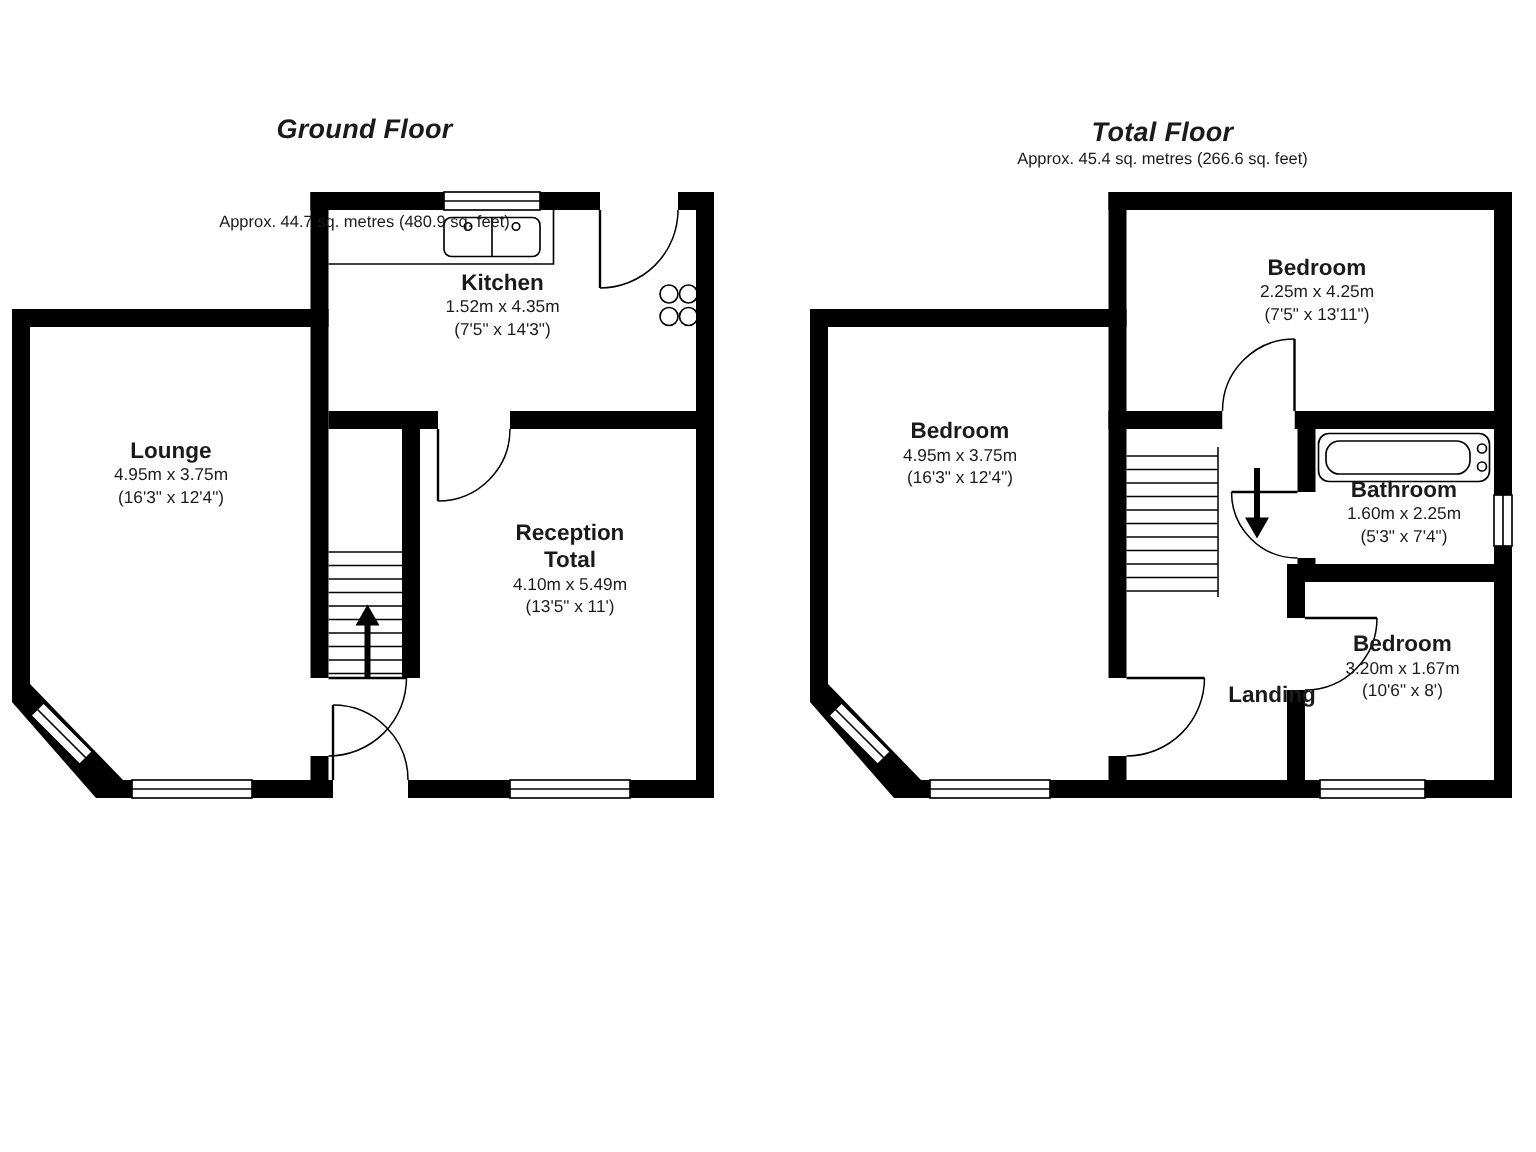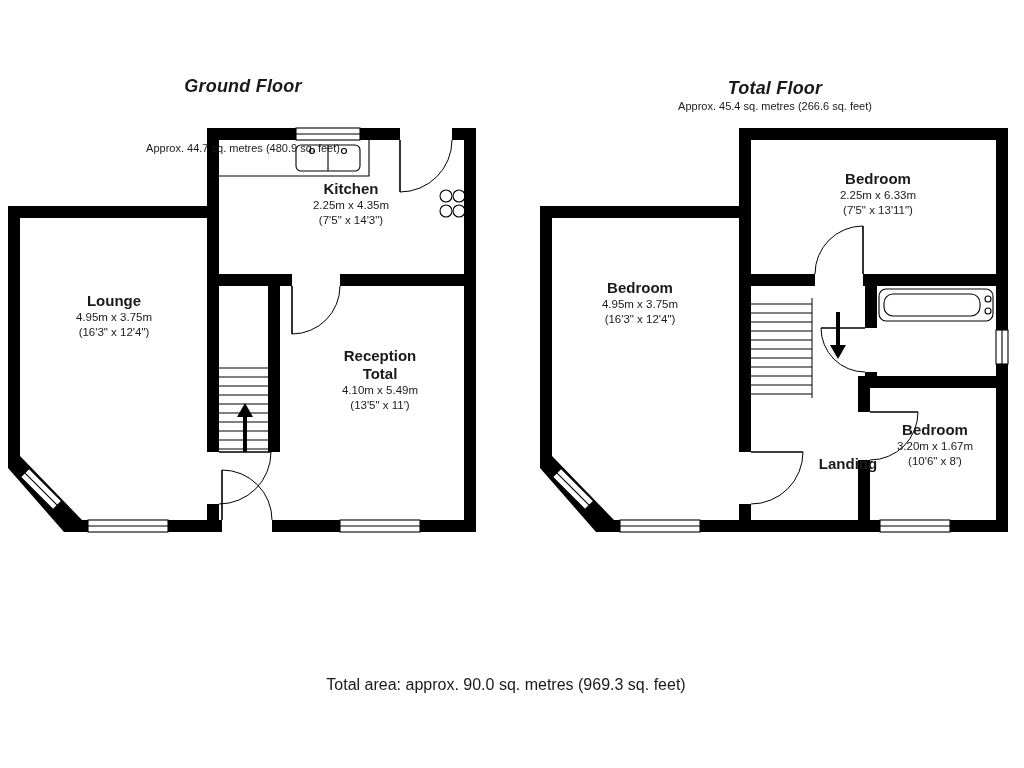--- a/index.html
+++ b/index.html
@@ -191,59 +191,63 @@
         <rect x="884" y="294" width="96" height="22" rx="9"></rect>
         <circle cx="988" cy="299" r="3"></circle>
         <circle cx="988" cy="311" r="3"></circle>
       </g>
     </g>
   </svg>
 
   <div class="label-center floor-title" style="left:243px;top:76px;">Ground Floor</div>
   <div class="label-center floor-subtitle" style="left:243px;top:98px;margin-top:44px;">Approx. 44.7 sq. metres (480.9 sq. feet)</div>
 
-  <div class="label-center" style="left:351px;top:180px;">
+  <div class="label-center" style="left:335px;top:180px;">
     <div class="room-name">Kitchen</div>
-    <div class="room-dims">2.25m x 4.35m</div>
+    <div class="room-dims">1.52m x 4.35m</div>
     <div class="room-dims">(7'5" x 14'3")</div>
   </div>
 
   <div class="label-center" style="left:114px;top:292px;">
     <div class="room-name">Lounge</div>
     <div class="room-dims">4.95m x 3.75m</div>
     <div class="room-dims">(16'3" x 12'4")</div>
   </div>
 
   <div class="label-center" style="left:380px;top:347px;">
     <div class="room-name narrow">Reception Total</div>
     <div class="room-dims">4.10m x 5.49m</div>
     <div class="room-dims">(13'5" x 11')</div>
   </div>
 
   <div class="label-center floor-title" style="left:775px;top:78px;">Total Floor</div>
   <div class="label-center floor-subtitle" style="left:775px;top:100px;">Approx. 45.4 sq. metres (266.6 sq. feet)</div>
 
   <div class="label-center" style="left:878px;top:170px;">
     <div class="room-name">Bedroom</div>
-    <div class="room-dims">2.25m x 6.33m</div>
+    <div class="room-dims">2.25m x 4.25m</div>
     <div class="room-dims">(7'5" x 13'11")</div>
   </div>
 
   <div class="label-center" style="left:640px;top:279px;">
     <div class="room-name">Bedroom</div>
     <div class="room-dims">4.95m x 3.75m</div>
     <div class="room-dims">(16'3" x 12'4")</div>
   </div>
 
+  <div class="label-center" style="left:936px;top:318px;">
+    <div class="room-name">Bathroom</div>
+    <div class="room-dims">1.60m x 2.25m</div>
+    <div class="room-dims">(5'3" x 7'4")</div>
+  </div>
 
   <div class="label-center" style="left:935px;top:421px;">
     <div class="room-name">Bedroom</div>
     <div class="room-dims">3.20m x 1.67m</div>
     <div class="room-dims">(10'6" x 8')</div>
   </div>
 
   <div class="label-center" style="left:848px;top:455px;">
     <div class="room-name">Landing</div>
   </div>
 
-  <div class="label-center footer-text" style="left:506px;top:676px;">Total area: approx. 90.0 sq. metres (969.3 sq. feet)</div>
 
 </div>
 
 </body></html>

